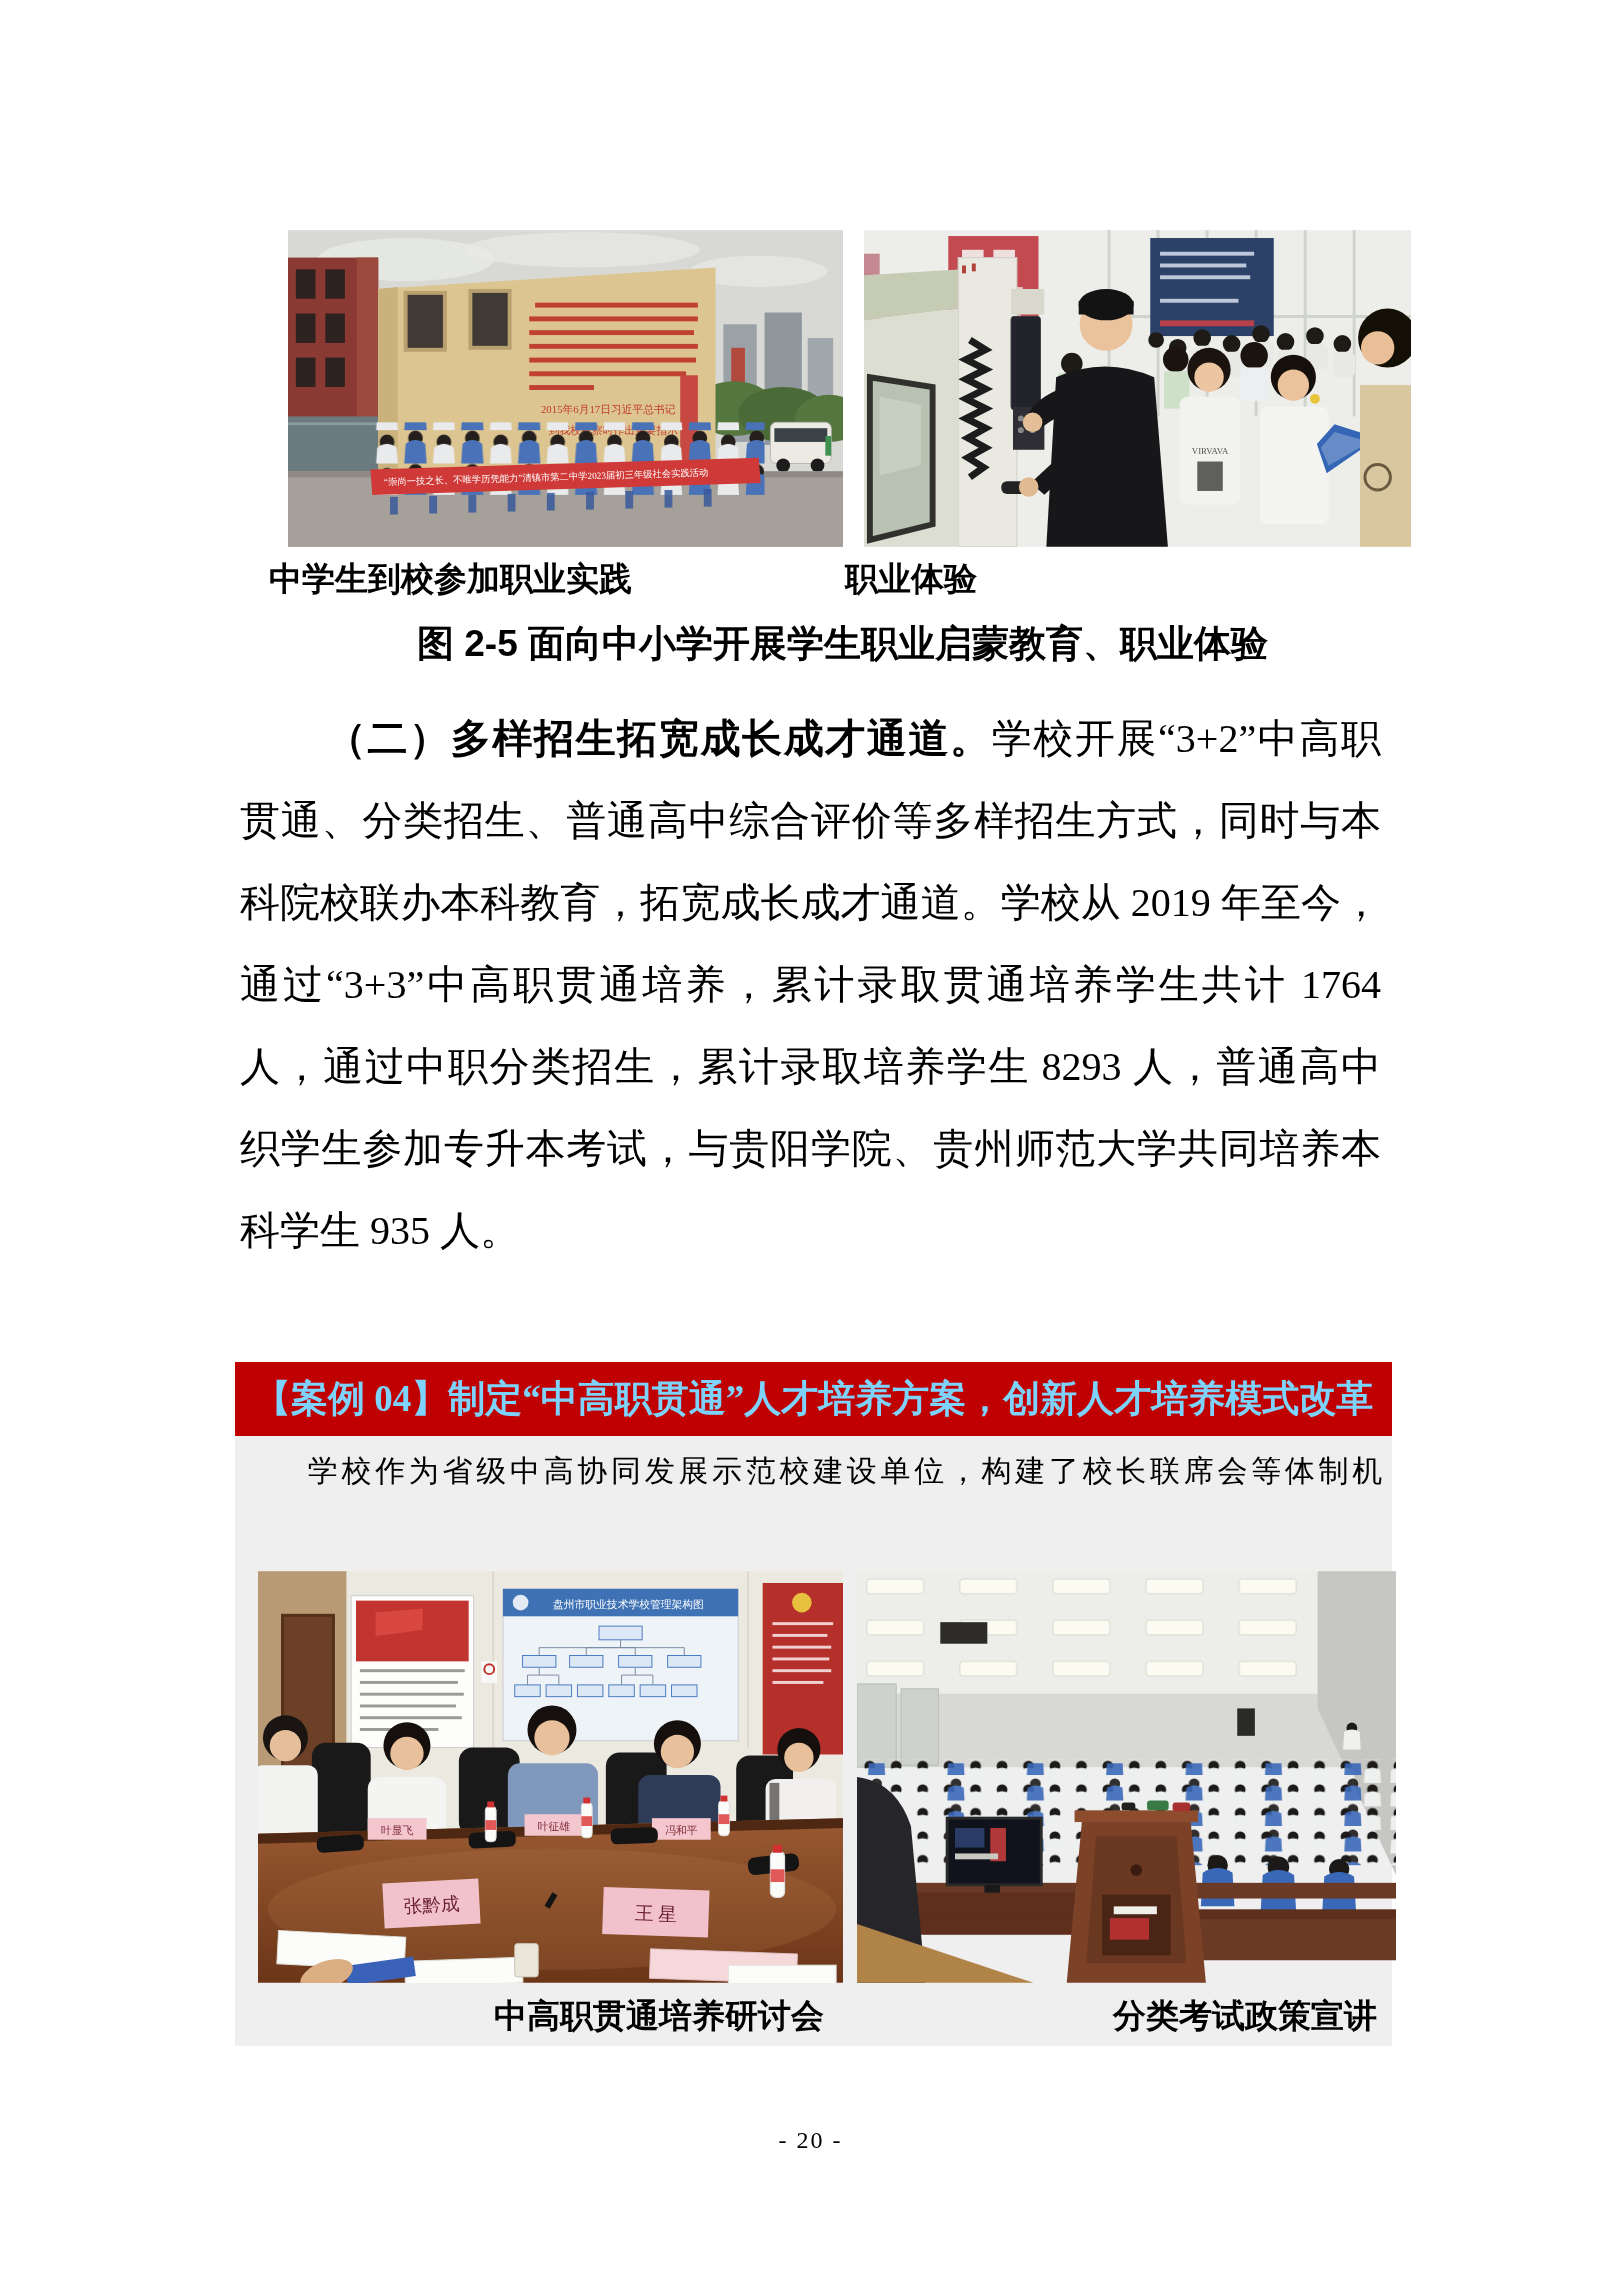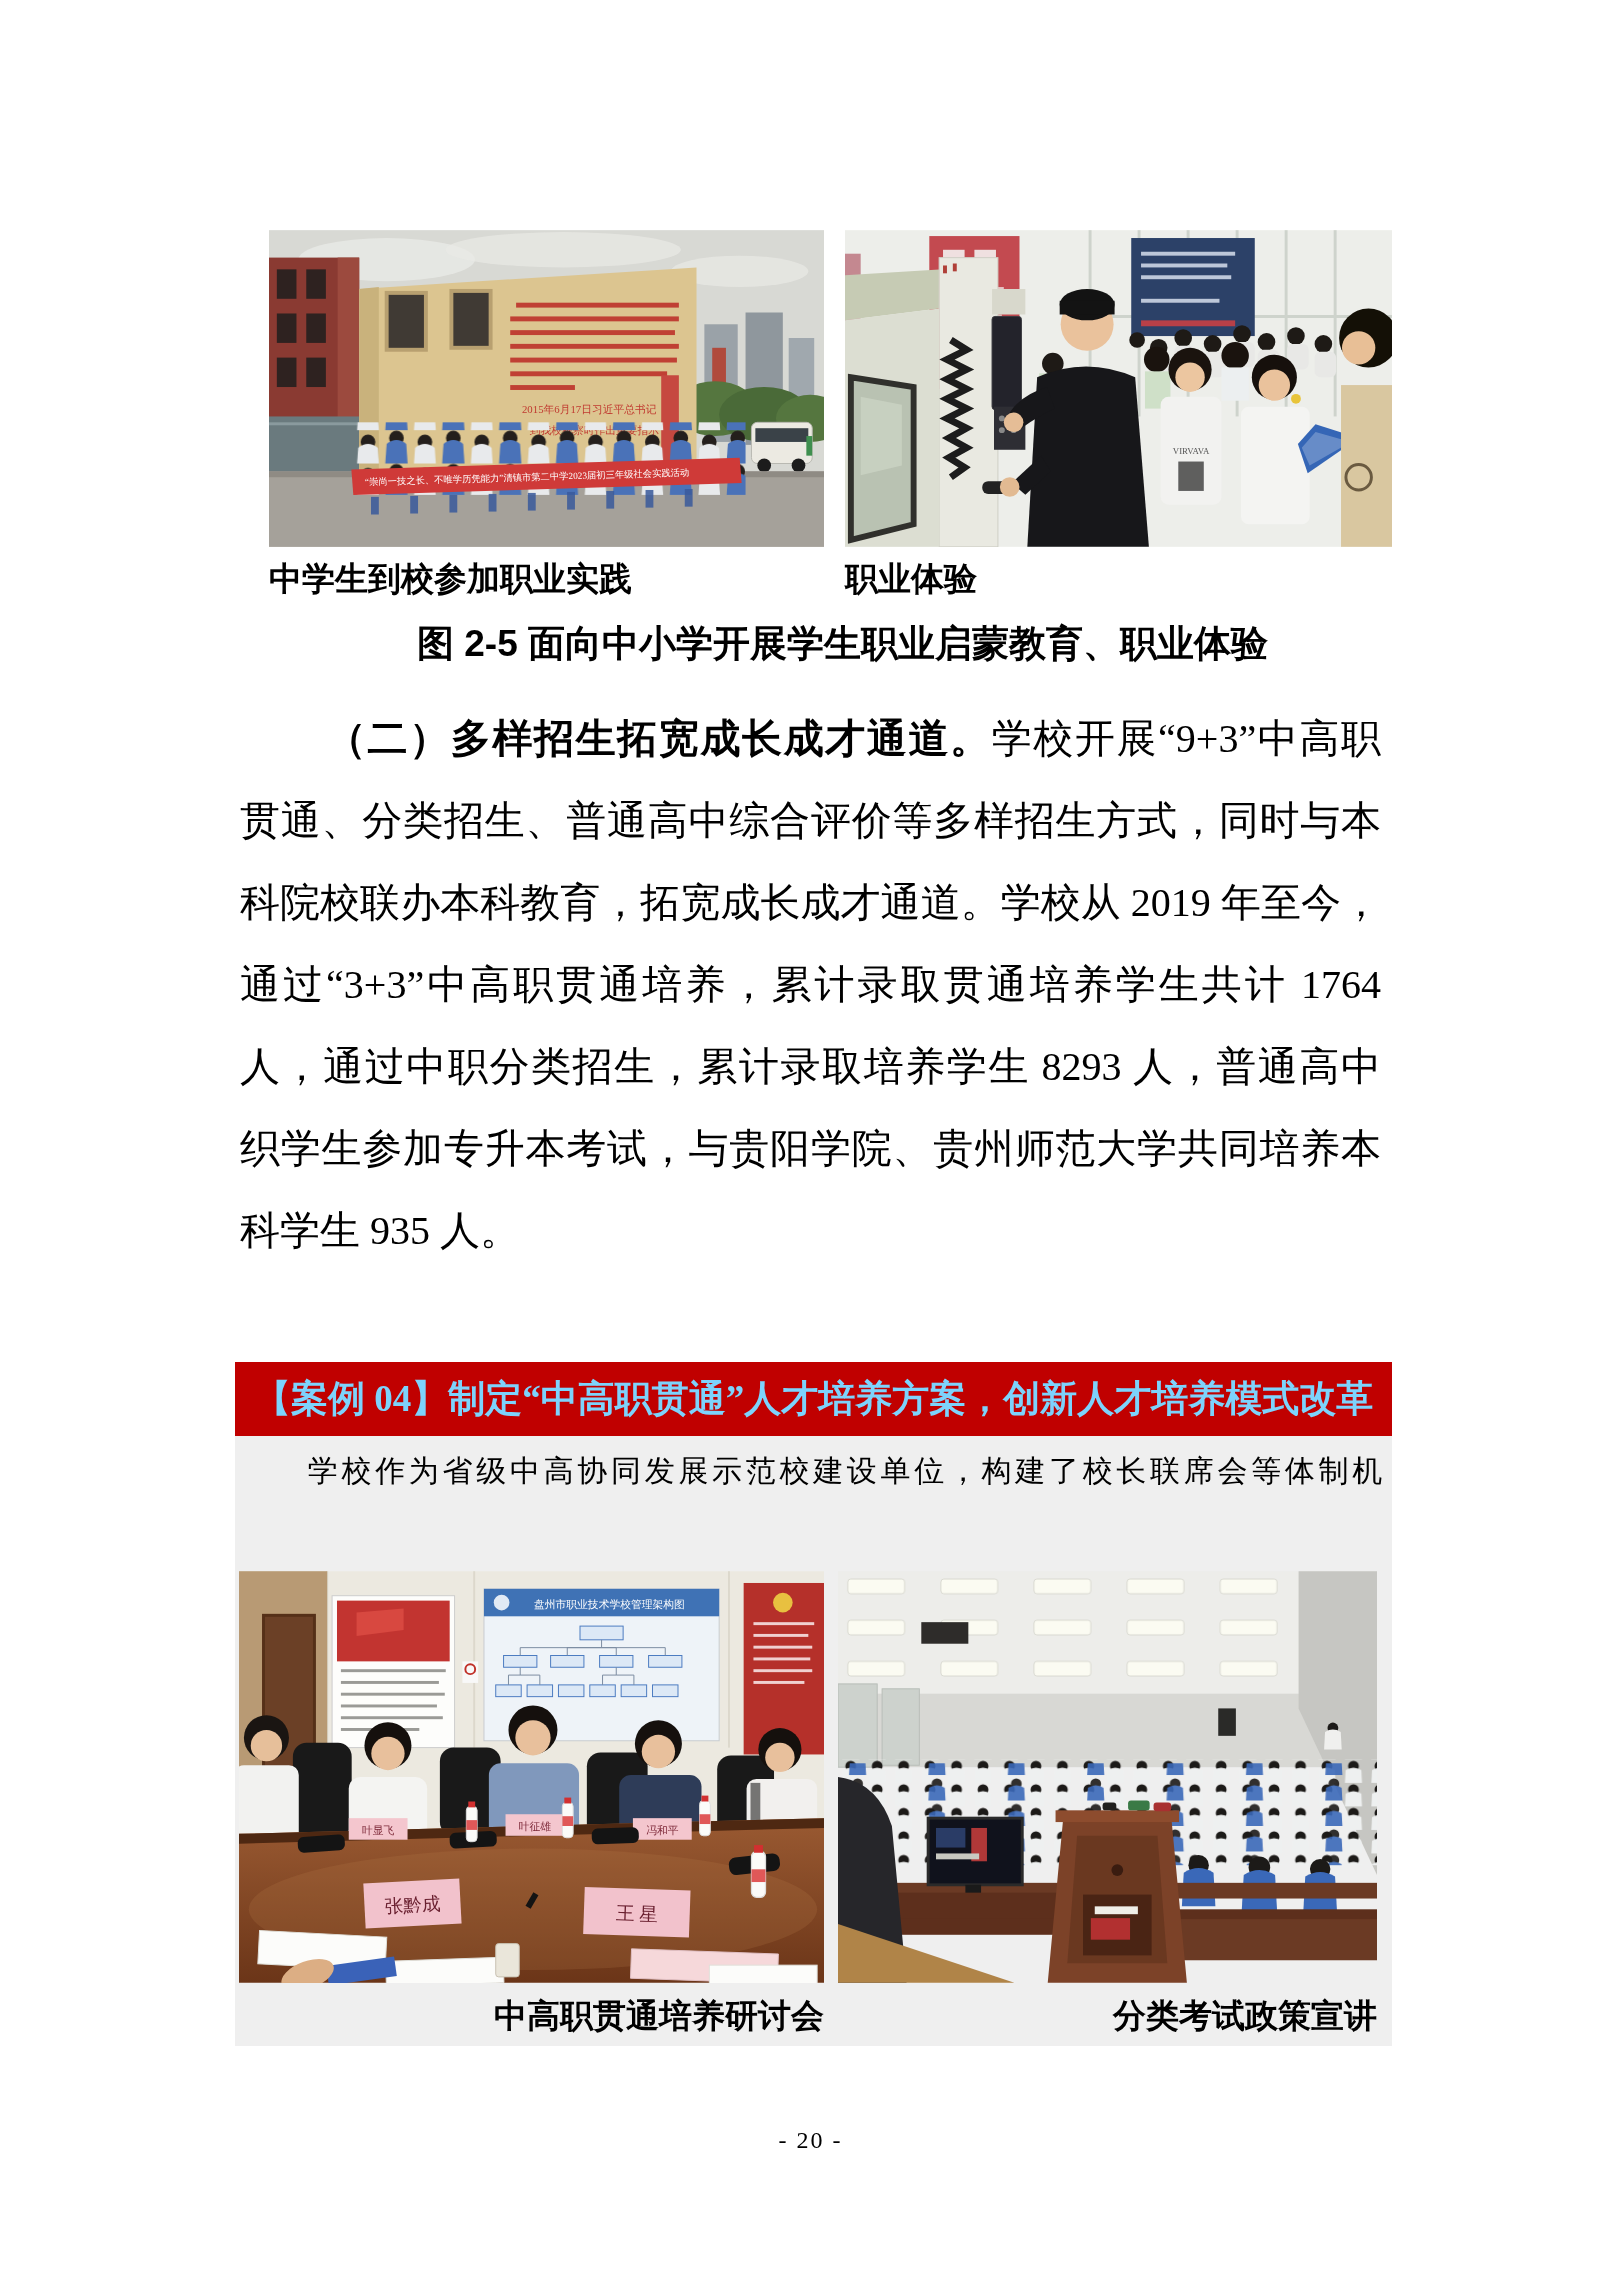--- a/index.html
+++ b/index.html
@@ -1,18 +1,18 @@
 <!DOCTYPE html>
 <html><head>
 <meta charset="utf-8">
 <style>
   html,body{margin:0;padding:0;background:#ffffff;}
   .page{position:relative;width:1621px;height:2293px;background:#ffffff;overflow:hidden;
         font-family:"Liberation Serif","DejaVu Serif",serif;color:#000;}
-  .photo{position:absolute;overflow:hidden;}
+  .photo{position:absolute;overflow:hidden;margin-left:19px;}
   .photo svg{display:block;}
   .caption{position:absolute;text-align:left;font-weight:bold;font-size:33px;line-height:39px;
            font-family:Liberation Mono, monospace;}
   .figcap{position:absolute;left:0;top:621px;width:1621px;text-align:center;font-weight:bold;
           font-size:37px;line-height:45px;font-family:"Liberation Sans","DejaVu Sans",sans-serif;padding-left:32px;}
   .bodytext{position:absolute;left:240px;top:698px;width:1141px;}
   .bodyline{height:82px;line-height:82px;font-size:40px;text-align:justify;text-align-last:justify;
             overflow:hidden;white-space:normal;}
   .bodyline.first{text-indent:86px;}
   .bodyline.last{text-align-last:left;}
@@ -239,21 +239,21 @@
       </g>
     </svg>
   </div>
 
   <div class="caption" style="left:269px;top:562px;width:555px">中学生到校参加职业实践</div>
   <div class="caption" style="left:845px;top:562px;width:547px">职业体验</div>
 
   <div class="figcap">图 2-5 面向中小学开展学生职业启蒙教育、职业体验</div>
 
   <div class="bodytext">
-    <div class="bodyline first"><b>（二）多样招生拓宽成长成才通道。</b><span>学校开展“9+3”中高职</span></div>
+    <div class="bodyline first"><b>（二）多样招生拓宽成长成才通道。</b><span>学校开展“3+2”中高职</span></div>
     <div class="bodyline">贯通、分类招生、普通高中综合评价等多样招生方式，同时与本</div>
     <div class="bodyline">科院校联办本科教育，拓宽成长成才通道。学校从 2019 年至今，</div>
     <div class="bodyline">通过“3+3”中高职贯通培养，累计录取贯通培养学生共计 1764</div>
     <div class="bodyline">人，通过中职分类招生，累计录取培养学生 8293 人，普通高中</div>
     <div class="bodyline">织学生参加专升本考试，与贵阳学院、贵州师范大学共同培养本</div>
     <div class="bodyline last">科学生 935 人。</div>
   </div>
 
   <div class="casebox">
     <div class="casebanner">【案例 04】制定“中高职贯通”人才培养方案，创新人才培养模式改革</div>

